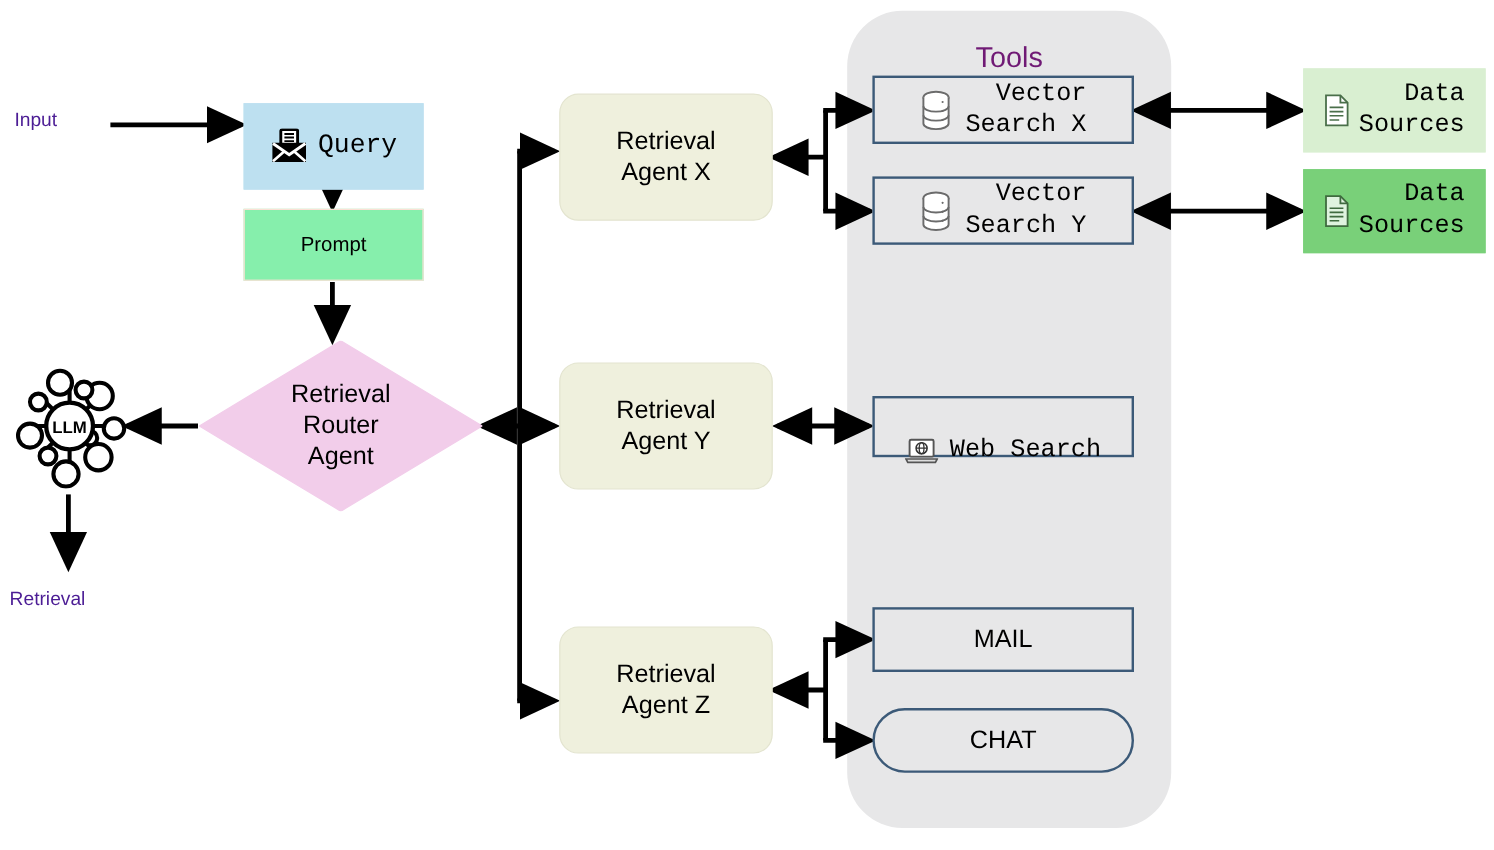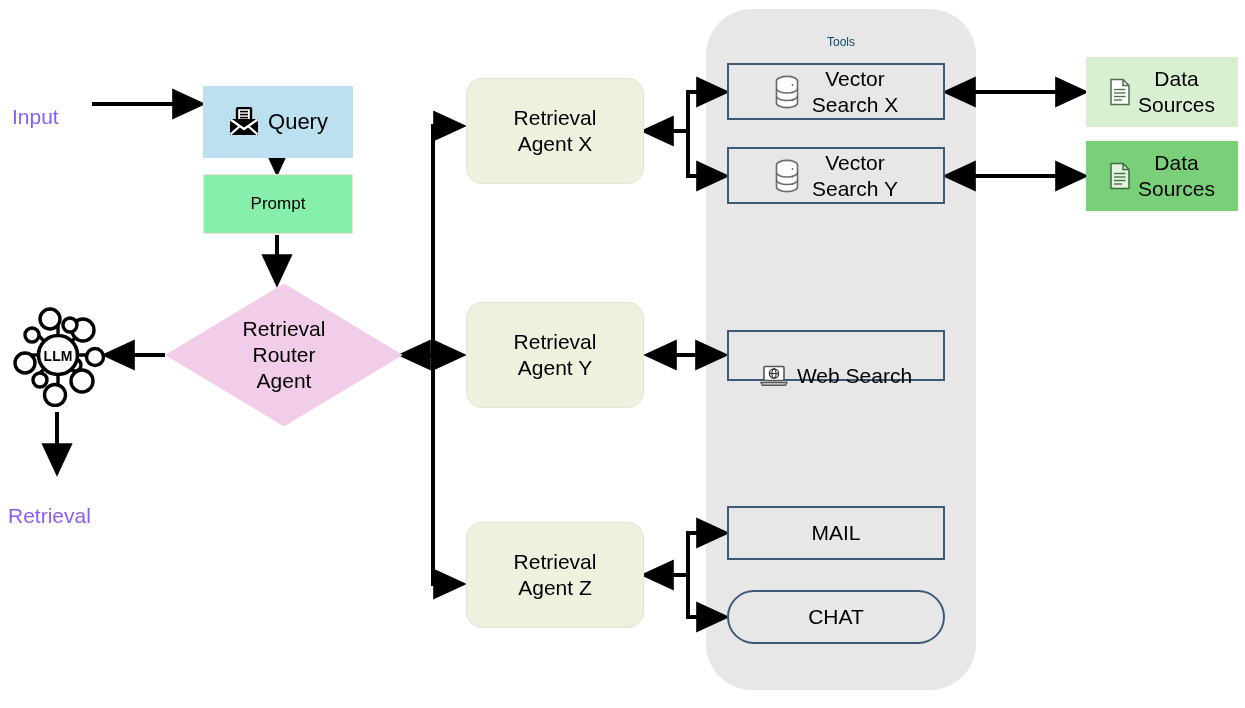--- a/index.html
+++ b/index.html
@@ -25,37 +25,36 @@
     display: flex;
     align-items: center;
     justify-content: center;
     text-align: center;
     line-height: 1.22;
     white-space: pre-line;
   }
   
   .plain-label {
     position: absolute;
-    font-size: 21px;
-    color: #8b5cf6;
+    font-size: 16px;
+    color: #4c1d95;
     white-space: nowrap;
-    margin-top: 13px;
   }
   
   .tools-panel {
     position: absolute;
     background: #e7e7e8;
     border-radius: 46px;
     border: none;
   }
   .tools-title {
     position: absolute;
-    font-size: 12px;
+    font-size: 24px;
     text-align: center;
-    color: #0c4a6e;
+    color: #701a75;
   }
   
   .query-box {
     background: #bde0f0;
     border: 1px solid #bde0f0;
     font-size: 22px;
   }
   .prompt-box {
     background: #86efac;
     border: 1px solid #fbe0d5;
@@ -110,21 +109,21 @@
     vertical-align: middle;
   }
   .box-with-icon {
     display: flex;
     align-items: center;
     justify-content: center;
     gap: 8px;
     width: 100%;
     height: 100%;
   }
-  .box-with-icon .lbl { white-space: pre-line; text-align: center; }
+  .box-with-icon .lbl { white-space: pre-line; text-align: right; font-family: Liberation Mono, monospace; }
   
   #arrows {
     position: absolute;
     left: 0; top: 0;
     width: 1245px;
     height: 708px;
     pointer-events: none;
   }
   .llm-icon-wrap {
     position: absolute;

